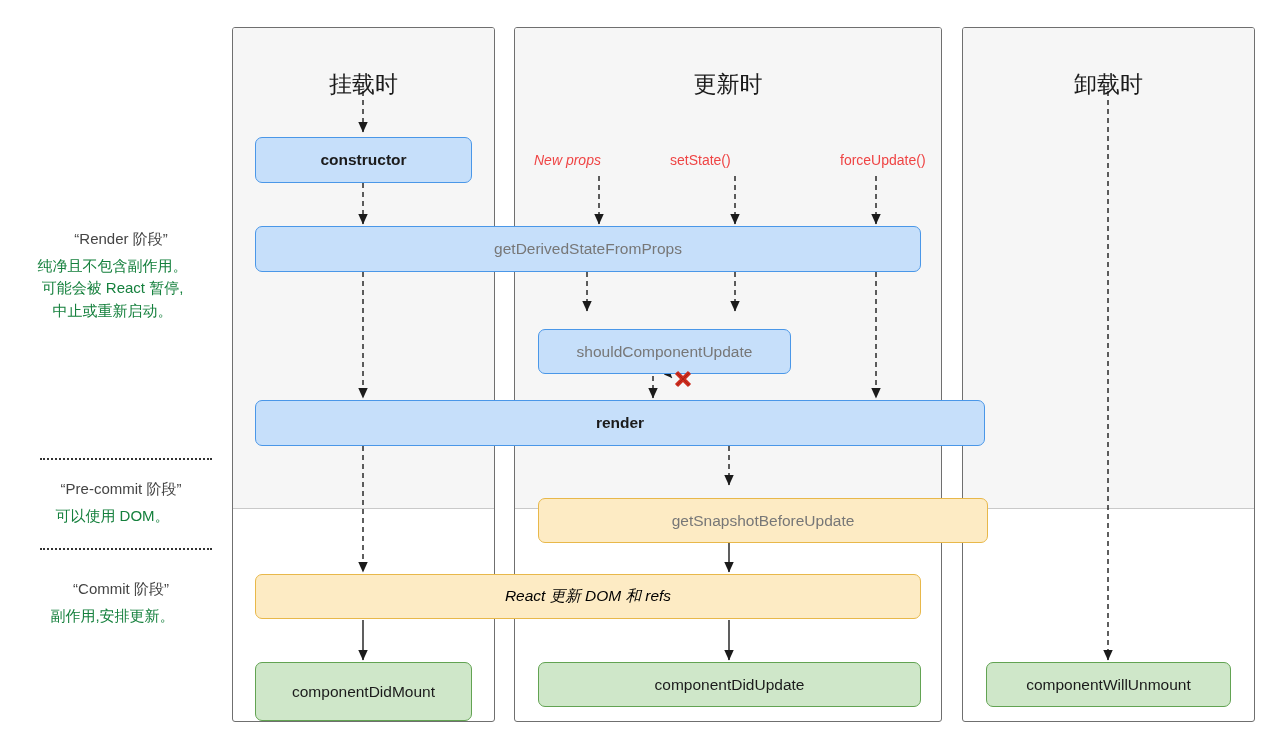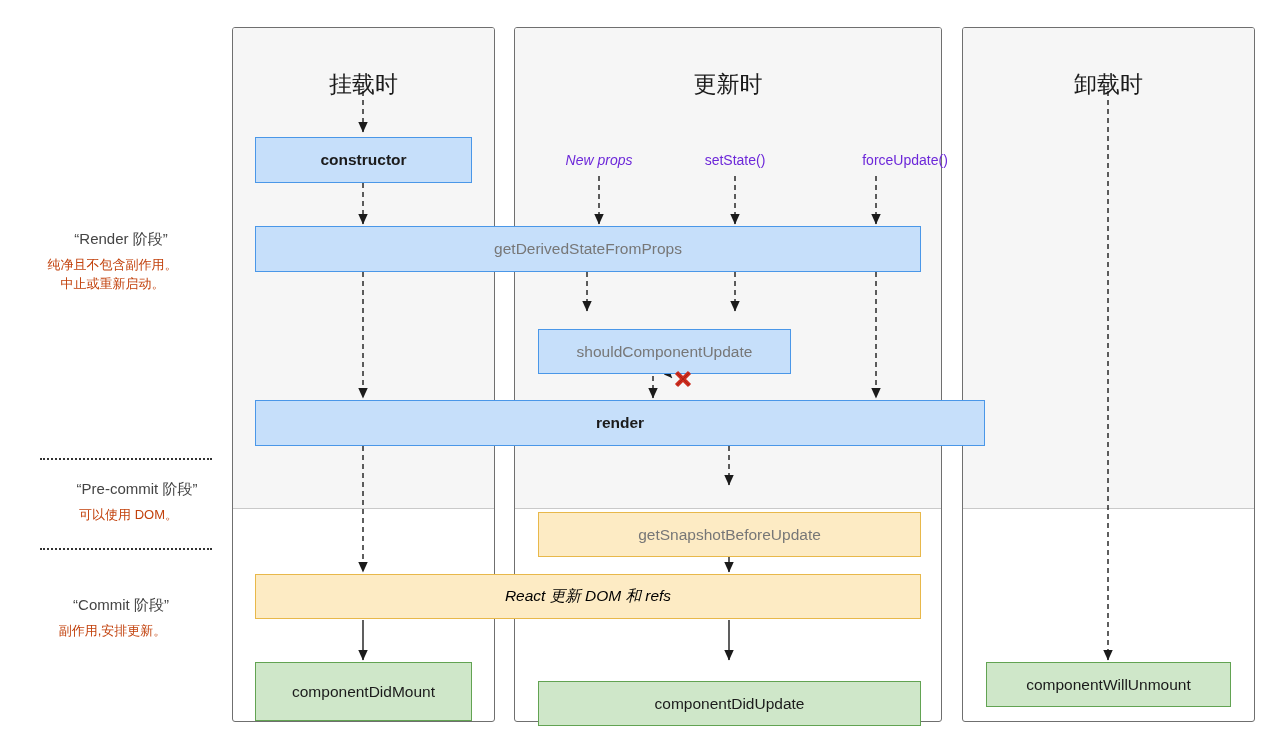--- a/index.html
+++ b/index.html
@@ -30,22 +30,22 @@
     line-height: 1.5;
   }
   .phase-title {
     font-size: 15px;
     color: #444444;
     margin-bottom: 4px;
     white-space: nowrap;
     padding-left: 17px;
   }
   .phase-desc {
-    font-size: 13px;
-    color: #c2410c;
+    font-size: 15px;
+    color: #15803d;
   }
   .dotted-rule {
     position: absolute;
     border-top: 2.5px dotted #333333;
     height: 0;
   }
 
   
   .column {
     position: absolute;
@@ -71,21 +71,21 @@
     text-align: center;
     font-size: 23px;
     color: #1b1b1b;
     font-weight: 400;
   }
 
   
   .node {
     position: absolute;
     box-sizing: border-box;
-    border-radius: 0;
+    border-radius: 7px;
     display: flex;
     align-items: center;
     justify-content: center;
     font-size: 15.5px;
     white-space: nowrap;
     z-index: 5;
   }
   .node.blue {
     background: #c6dffa;
     border: 1.5px solid #4a97e8;
@@ -120,54 +120,55 @@
   .conn {
     position: absolute;
     z-index: 2;
   }
   .conn svg { display: block; overflow: visible; }
 
   
   .trigger {
     position: absolute;
     font-size: 14px;
-    color: #6d28d9;
-    text-align: center;
+    color: #ef4444;
+    text-align: left;
     white-space: nowrap;
     z-index: 4;
   }
   .trigger.italic { font-style: italic; }
 
   
   .x-mark {
     position: absolute;
     z-index: 7;
   }
 </style>
 </head>
 <body>
 
 <div class="stage">
 
   <div class="phase-label" style="left:0px; top:228px; width:225px;">
     <div class="phase-title">“Render 阶段”</div>
     <div class="phase-desc">纯净且不包含副作用。</div>
+    <div class="phase-desc">可能会被 React 暂停,</div>
     <div class="phase-desc">中止或重新启动。</div>
   </div>
 
   <div class="dotted-rule" style="left:40px; top:458px; width:172px;"></div>
 
-  <div class="phase-label" style="left:16px; top:478px; width:225px;">
+  <div class="phase-label" style="left:0px; top:478px; width:225px;">
     <div class="phase-title">“Pre-commit 阶段”</div>
     <div class="phase-desc">可以使用 DOM。</div>
   </div>
 
   <div class="dotted-rule" style="left:40px; top:548px; width:172px;"></div>
 
-  <div class="phase-label" style="left:0px; top:594px; width:225px;">
+  <div class="phase-label" style="left:0px; top:578px; width:225px;">
     <div class="phase-title">“Commit 阶段”</div>
     <div class="phase-desc">副作用,安排更新。</div>
   </div>
 
   <div class="column" style="left:232px; top:27px; width:263px; height:695px;">
     <div class="col-shade" style="height:481px;"></div>
     <div class="col-title" style="top:41px;">挂载时</div>
   </div>
 
   <div class="column" style="left:514px; top:27px; width:428px; height:695px;">
@@ -241,33 +242,33 @@
     <svg width="22" height="22" viewBox="0 0 22 22">
       <path d="M4.5,4.5 L17.5,17.5 M17.5,4.5 L4.5,17.5" stroke="#cc2b1d" stroke-width="4.4" stroke-linecap="butt"></path>
       <path d="M4.5,4.5 L17.5,17.5 M17.5,4.5 L4.5,17.5" stroke="#8a1a10" stroke-width="0.9" stroke-linecap="butt" opacity="0.55"></path>
     </svg>
   </div>
 
   <div class="node blue" style="left:255px; top:400px; width:730px; height:46px;">
     <span class="label-strong">render</span>
   </div>
 
-  <div class="node yellow" style="left:538px; top:512px; width:383px; height:45px;">
+  <div class="node yellow" style="left:538px; top:498px; width:450px; height:45px;">
     <span class="label-muted">getSnapshotBeforeUpdate</span>
   </div>
 
   <div class="node yellow" style="left:255px; top:574px; width:666px; height:45px;">
     <span class="label-italic">React 更新 DOM 和 refs</span>
   </div>
 
   <div class="node green" style="left:255px; top:662px; width:217px; height:59px;">
     <span class="label-normal">componentDidMount</span>
   </div>
 
-  <div class="node green" style="left:538px; top:662px; width:383px; height:45px;margin-top:19px;">
+  <div class="node green" style="left:538px; top:662px; width:383px; height:45px;">
     <span class="label-normal">componentDidUpdate</span>
   </div>
 
   <div class="node green" style="left:986px; top:662px; width:245px; height:45px;">
     <span class="label-normal">componentWillUnmount</span>
   </div>
 
 </div>
 
 </body></html>

